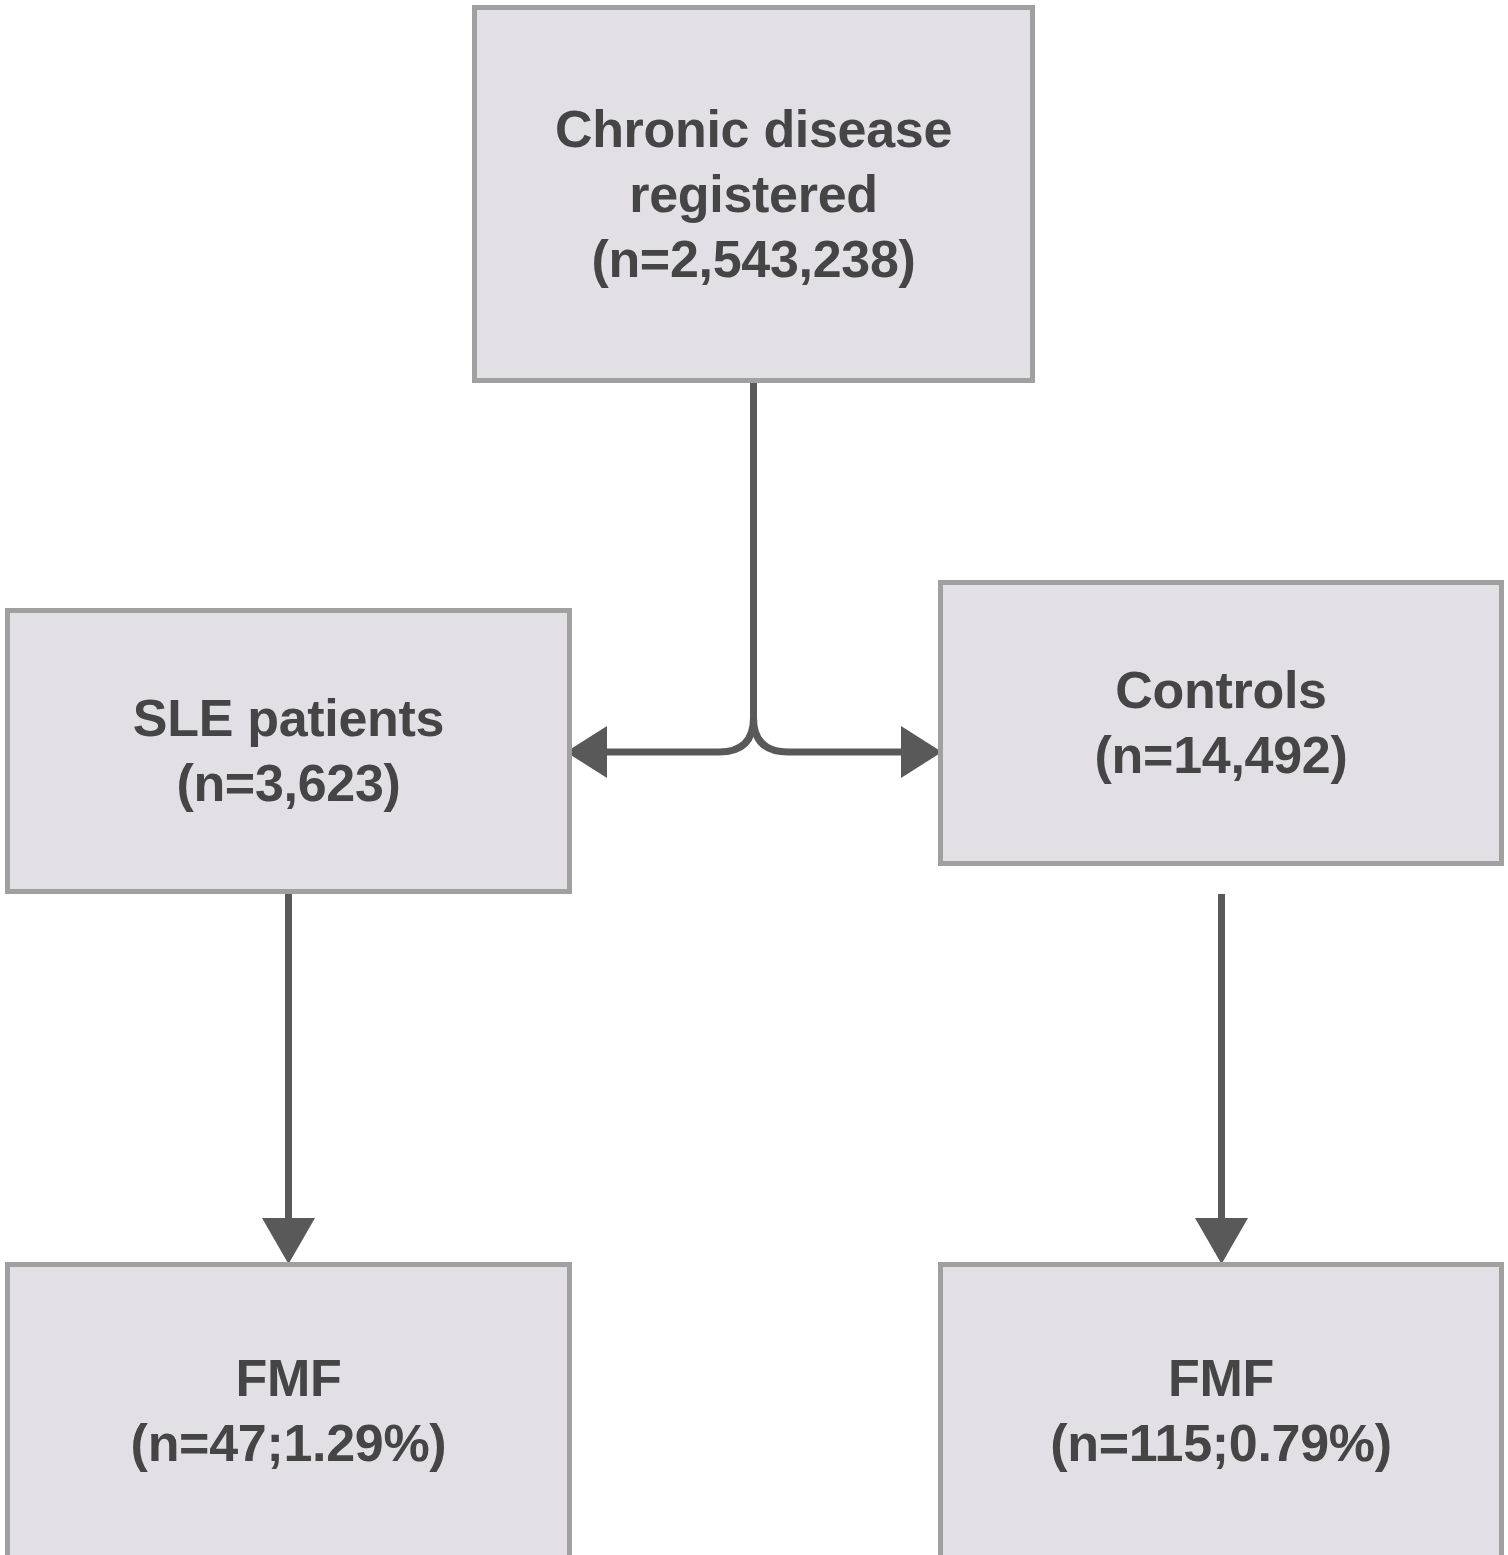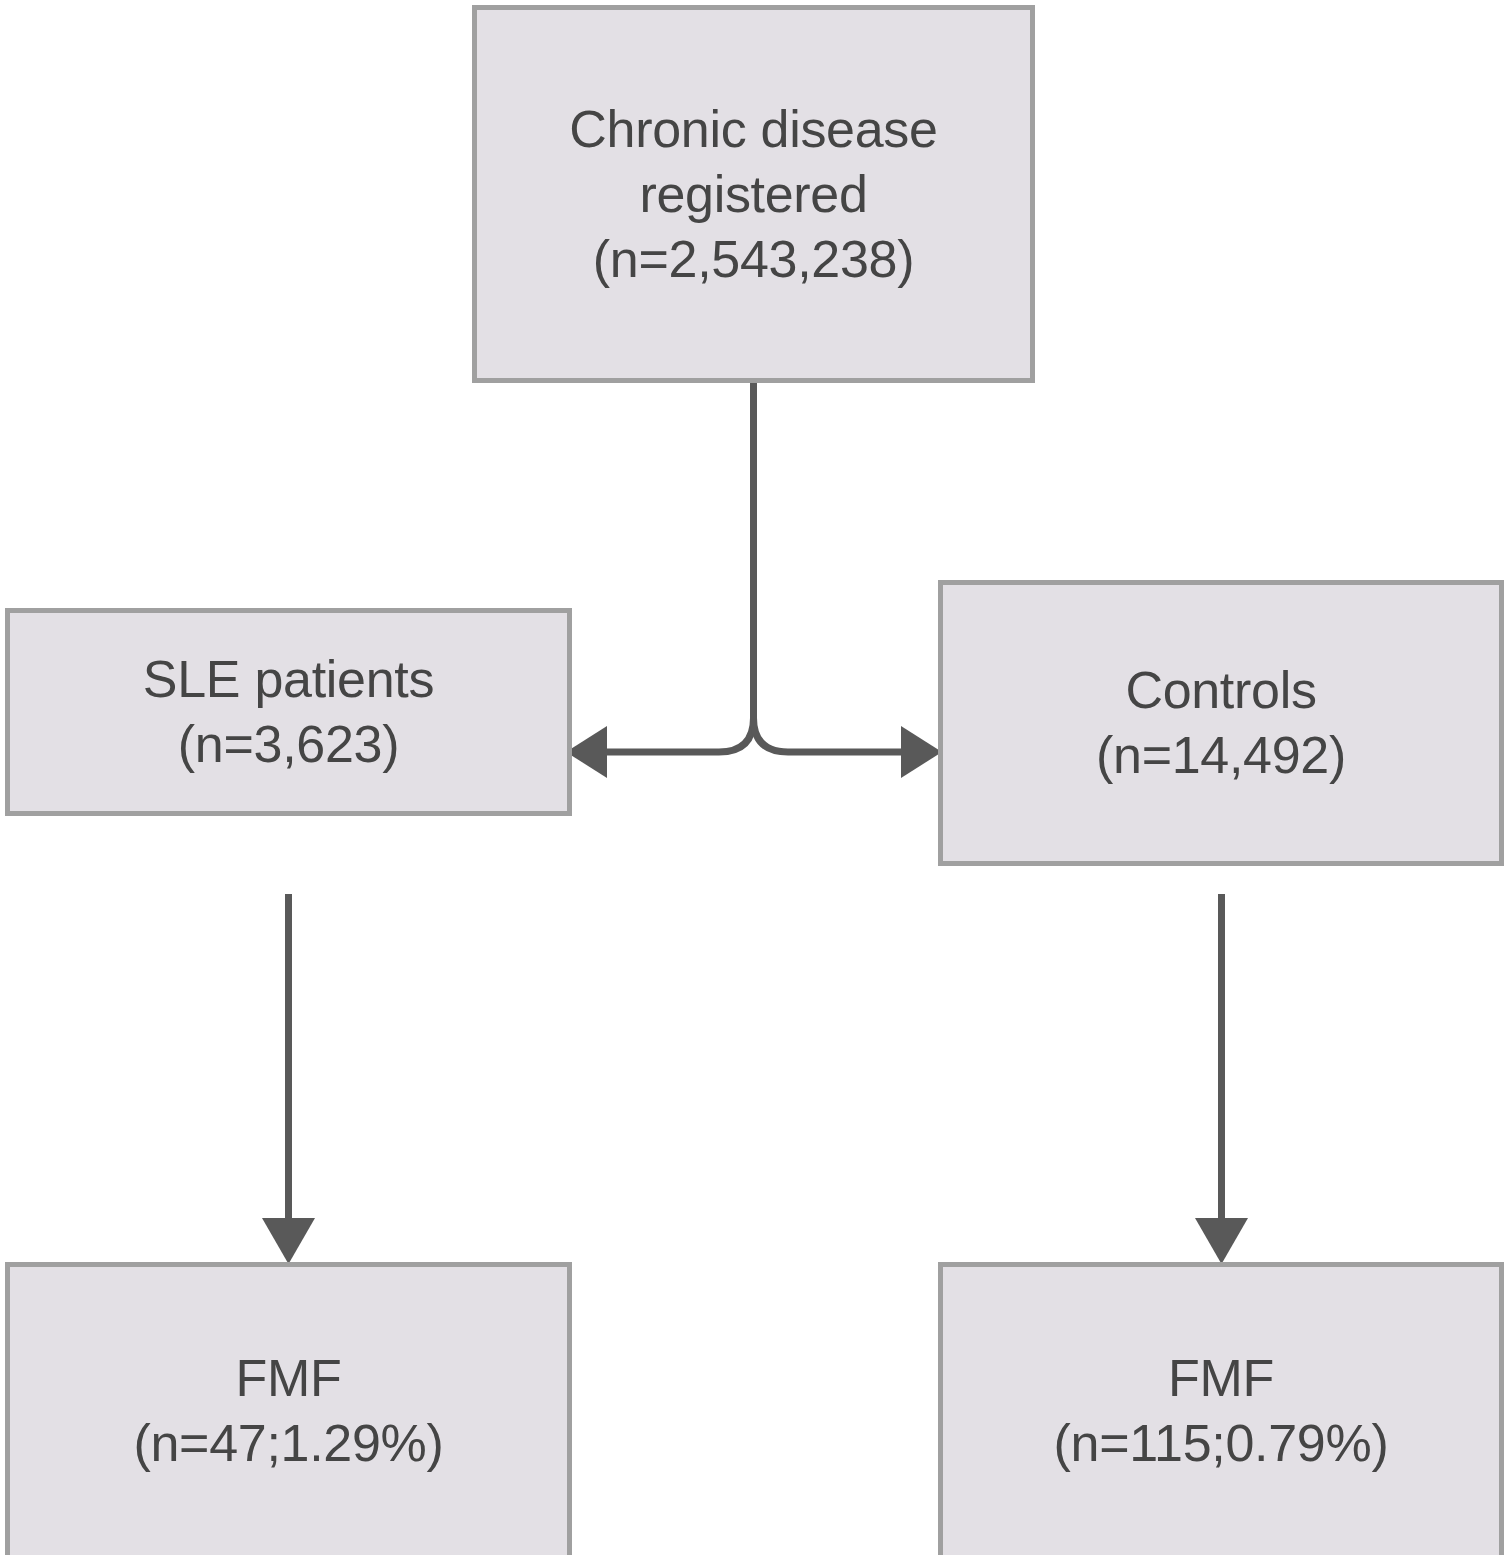--- a/index.html
+++ b/index.html
@@ -23,29 +23,29 @@
     box-sizing: border-box;
     background: #e3e0e5;
     border: 5px solid #a0a0a0;
     display: flex;
     align-items: center;
     justify-content: center;
     text-align: center;
     color: #454545;
     font-size: 52px;
     line-height: 1.25;
-    font-weight: 400;
+    font-weight: 700;
     letter-spacing: -0.3px;
     white-space: pre-line;
     padding: 4px 10px;
   }
 
   
   #node-root       { left: 472px; top: 5px;    width: 563px; height: 378px; }
-  #node-sle        { left: 5px;   top: 608px;  width: 567px; height: 208px; }
+  #node-sle        { left: 5px;   top: 608px;  width: 567px; height: 286px; }
   #node-controls   { left: 938px; top: 580px;  width: 566px; height: 286px; }
   #node-fmf-sle    { left: 5px;   top: 1262px; width: 567px; height: 298px; }
   #node-fmf-ctrl   { left: 938px; top: 1262px; width: 566px; height: 298px; }
 
   
   #connectors {
     position: absolute;
     left: 0; top: 0;
     width: 1508px;
     height: 1555px;

